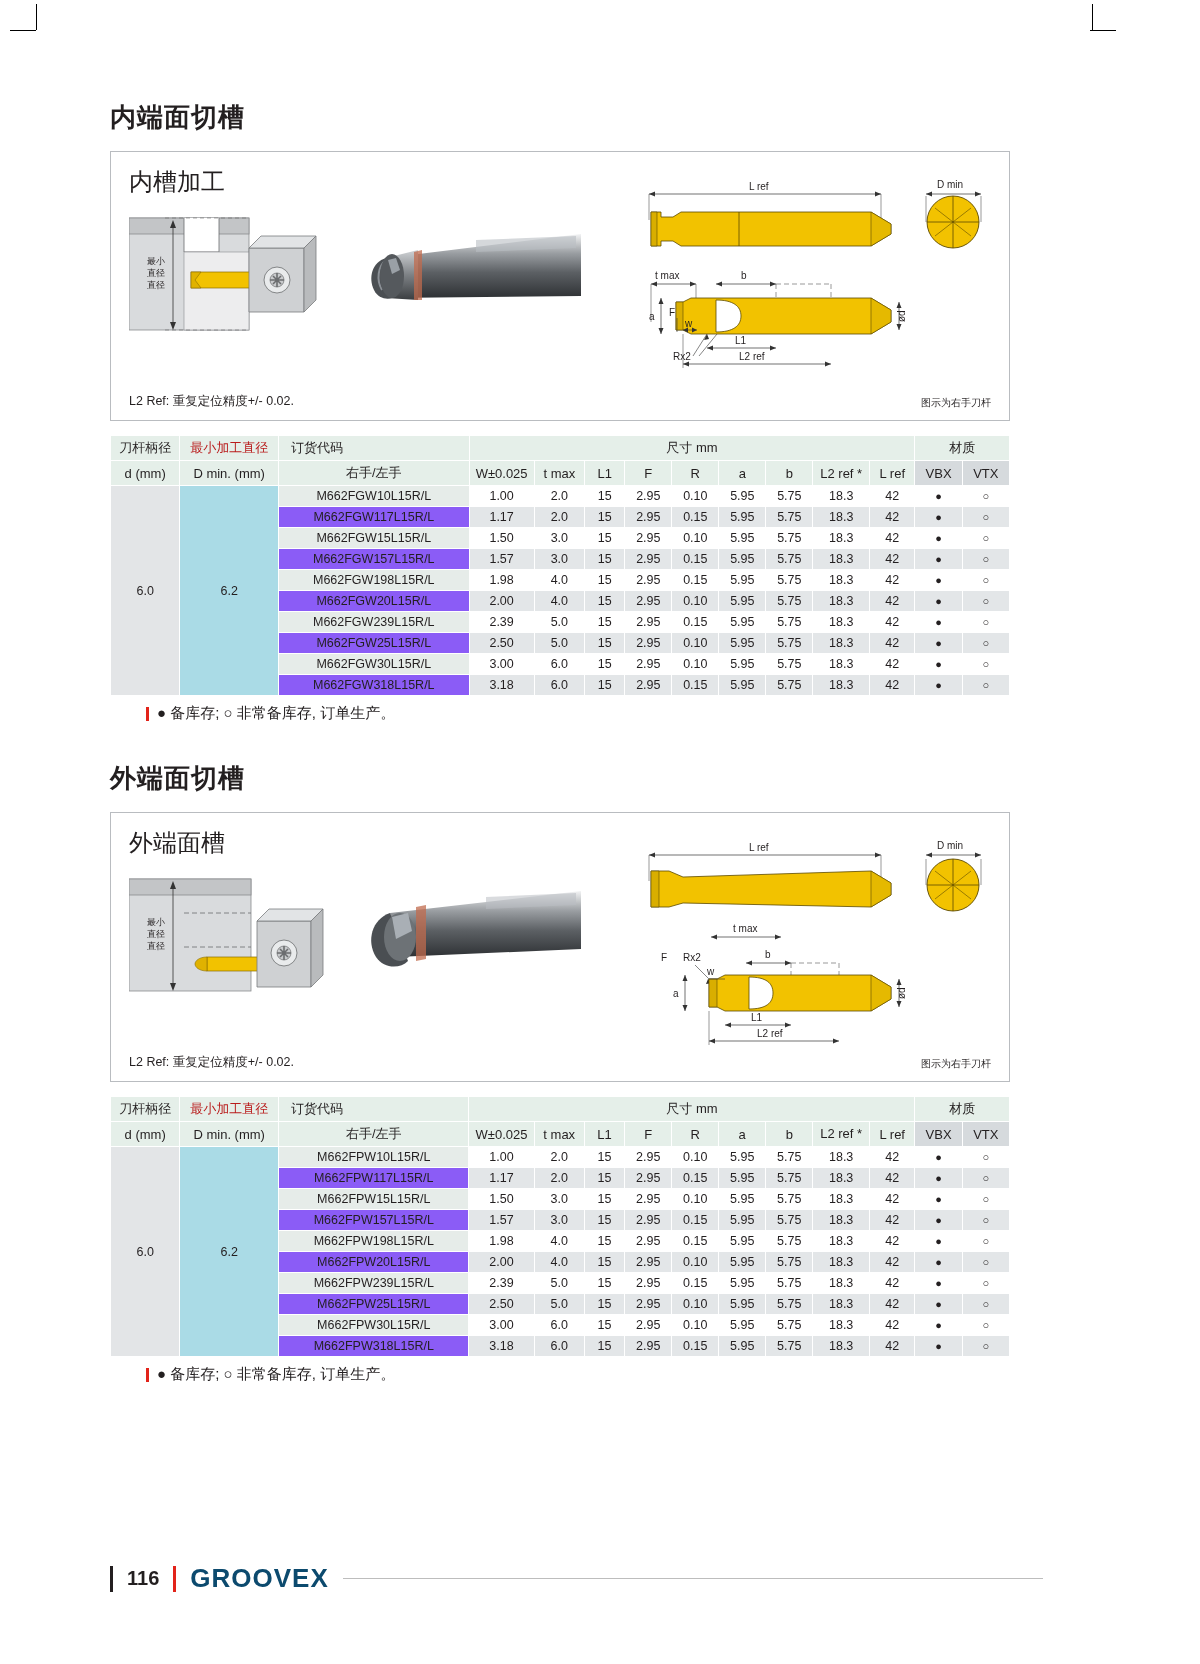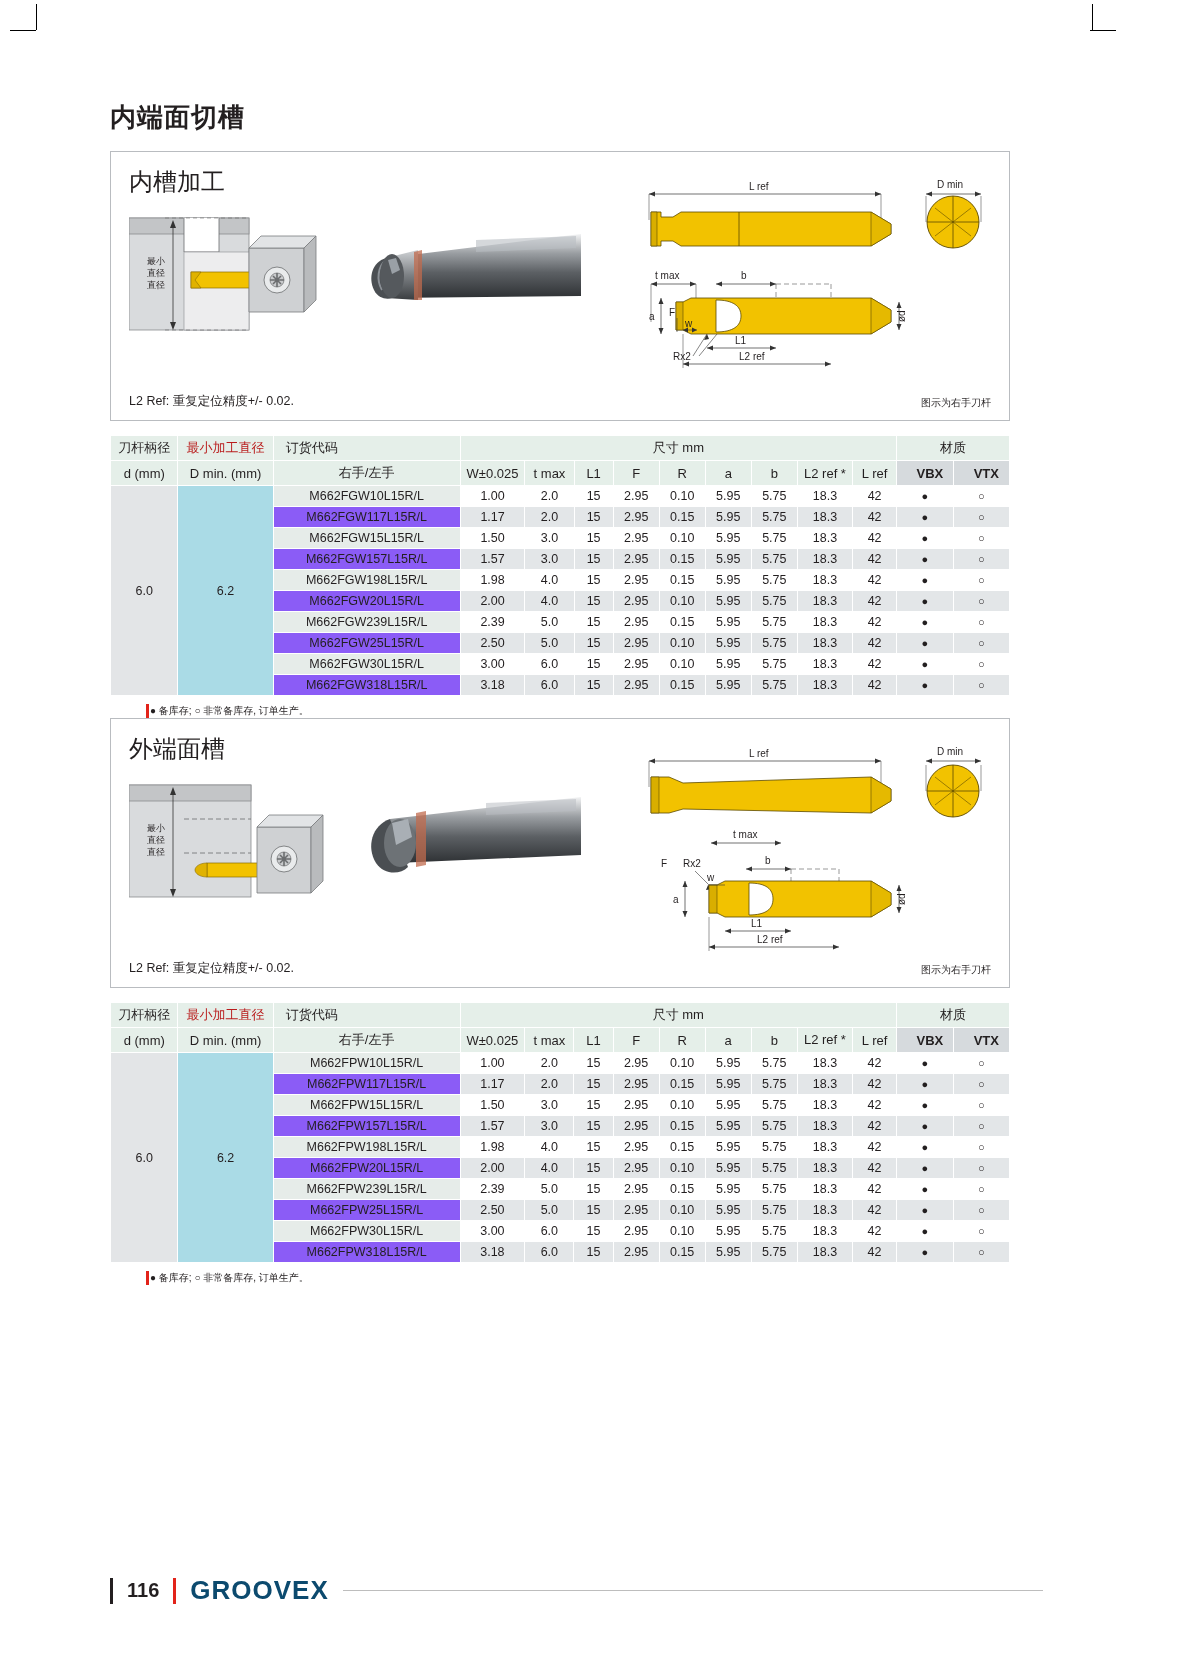--- a/index.html
+++ b/index.html
@@ -95,42 +95,42 @@
   .hdr2 td, .hdr2 th { background: #e5efe9; font-size: 13px; padding: 5px 2px; font-weight: bold;}
   .red { color: #b91c1c; }
   .col-d  { background: #e3e5e7; }
   .col-dm { background: #aadbe6; }
   .code-cell { background: #e6ece9; text-align: center; }
   .code-cell.alt { background: #8b5cf6; }
   .data-cell { background: #ffffff; }
   .data-cell.alt { background: #e3e6e8; }
   .mat-cell { background: #ffffff; }
   .mat-cell.alt { background: #e3e6e8; }
-  .hdr2 .mat-h { background: #d6dadd; font-weight: bold; padding-left: 12px; }
+  .hdr2 .mat-h { background: #d6dadd; font-weight: normal; }
 
   .legend {
-    font-size: 10px;
+    font-size: 15px;
     margin-top: 8px;
     display: flex;
     align-items: center;
-    gap: 1px;
+    gap: 8px;
     padding-left: 36px;
   }
   .legend .bar {
     display: inline-block;
     width: 3px;
     height: 14px;
     background: #e2231a;
   }
 
   
   .footer {
     position: absolute;
     left: 110px;
-    bottom: 58px;
+    bottom: 70px;
     display: flex;
     align-items: center;
     gap: 14px;
     margin-top: 21px;
   }
   .footer .bar {
     width: 3px; height: 26px; background: #231f20;
   }
   .footer .pageno {
     font-size: 20px; font-weight: bold;
@@ -473,20 +473,21 @@
             <td class="mat-cell alt circ">○</td>
           </tr>
         </tbody>
     </table>
 
     <div class="legend">
       <span class="bar"></span>
       <span>● 备库存; ○ 非常备库存, 订单生产。</span>
     </div>
 
+    <h2 class="section-title" style="margin-top:38px;">外端面切槽</h2>
 
     <div class="figure-panel">
       <div class="figure-title">外端面槽</div>
 
       <svg class="fig-img fig-left" viewBox="0 0 215 150">
         <rect x="0" y="18" width="122" height="112" fill="#d9dbdd" stroke="#8b8d8f" stroke-width="0.8"></rect>
         <rect x="0" y="18" width="122" height="16" fill="#c3c5c7" stroke="#8b8d8f" stroke-width="0.8"></rect>
         <line x1="55" y1="52" x2="122" y2="52" stroke="#6b6d6f" stroke-width="0.8" stroke-dasharray="5,3"></line>
         <line x1="55" y1="86" x2="122" y2="86" stroke="#6b6d6f" stroke-width="0.8" stroke-dasharray="5,3"></line>
 

